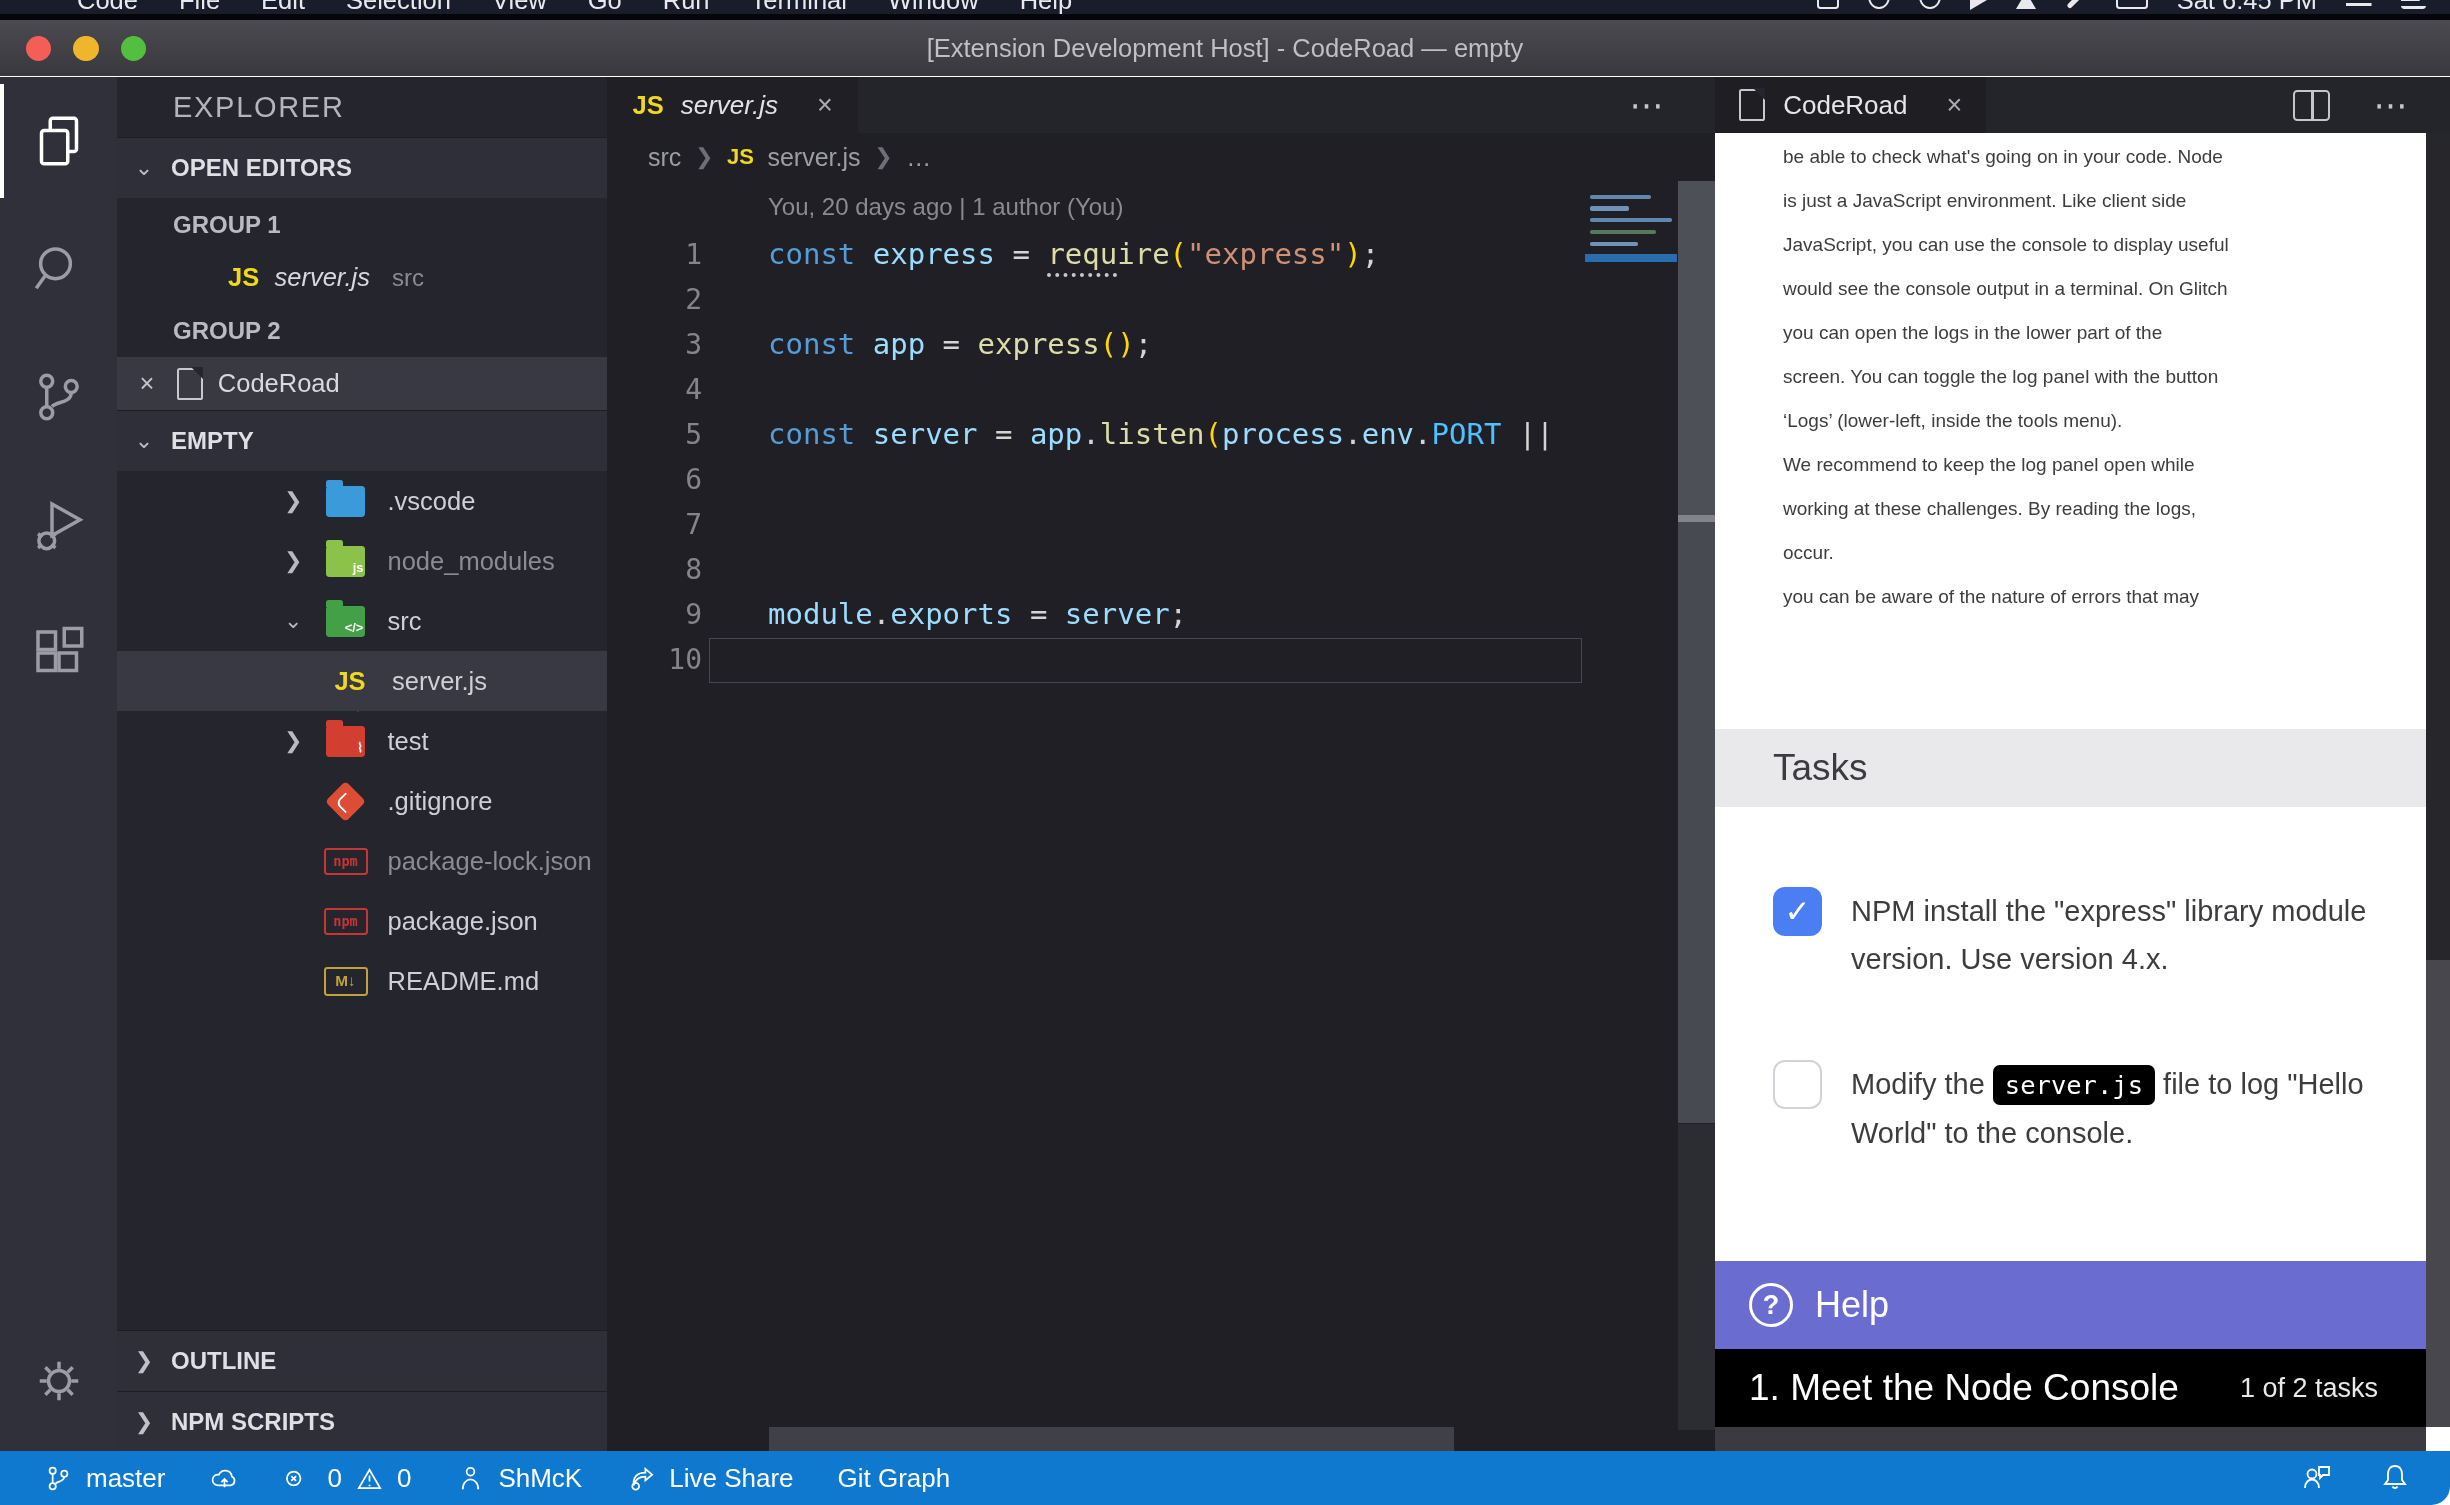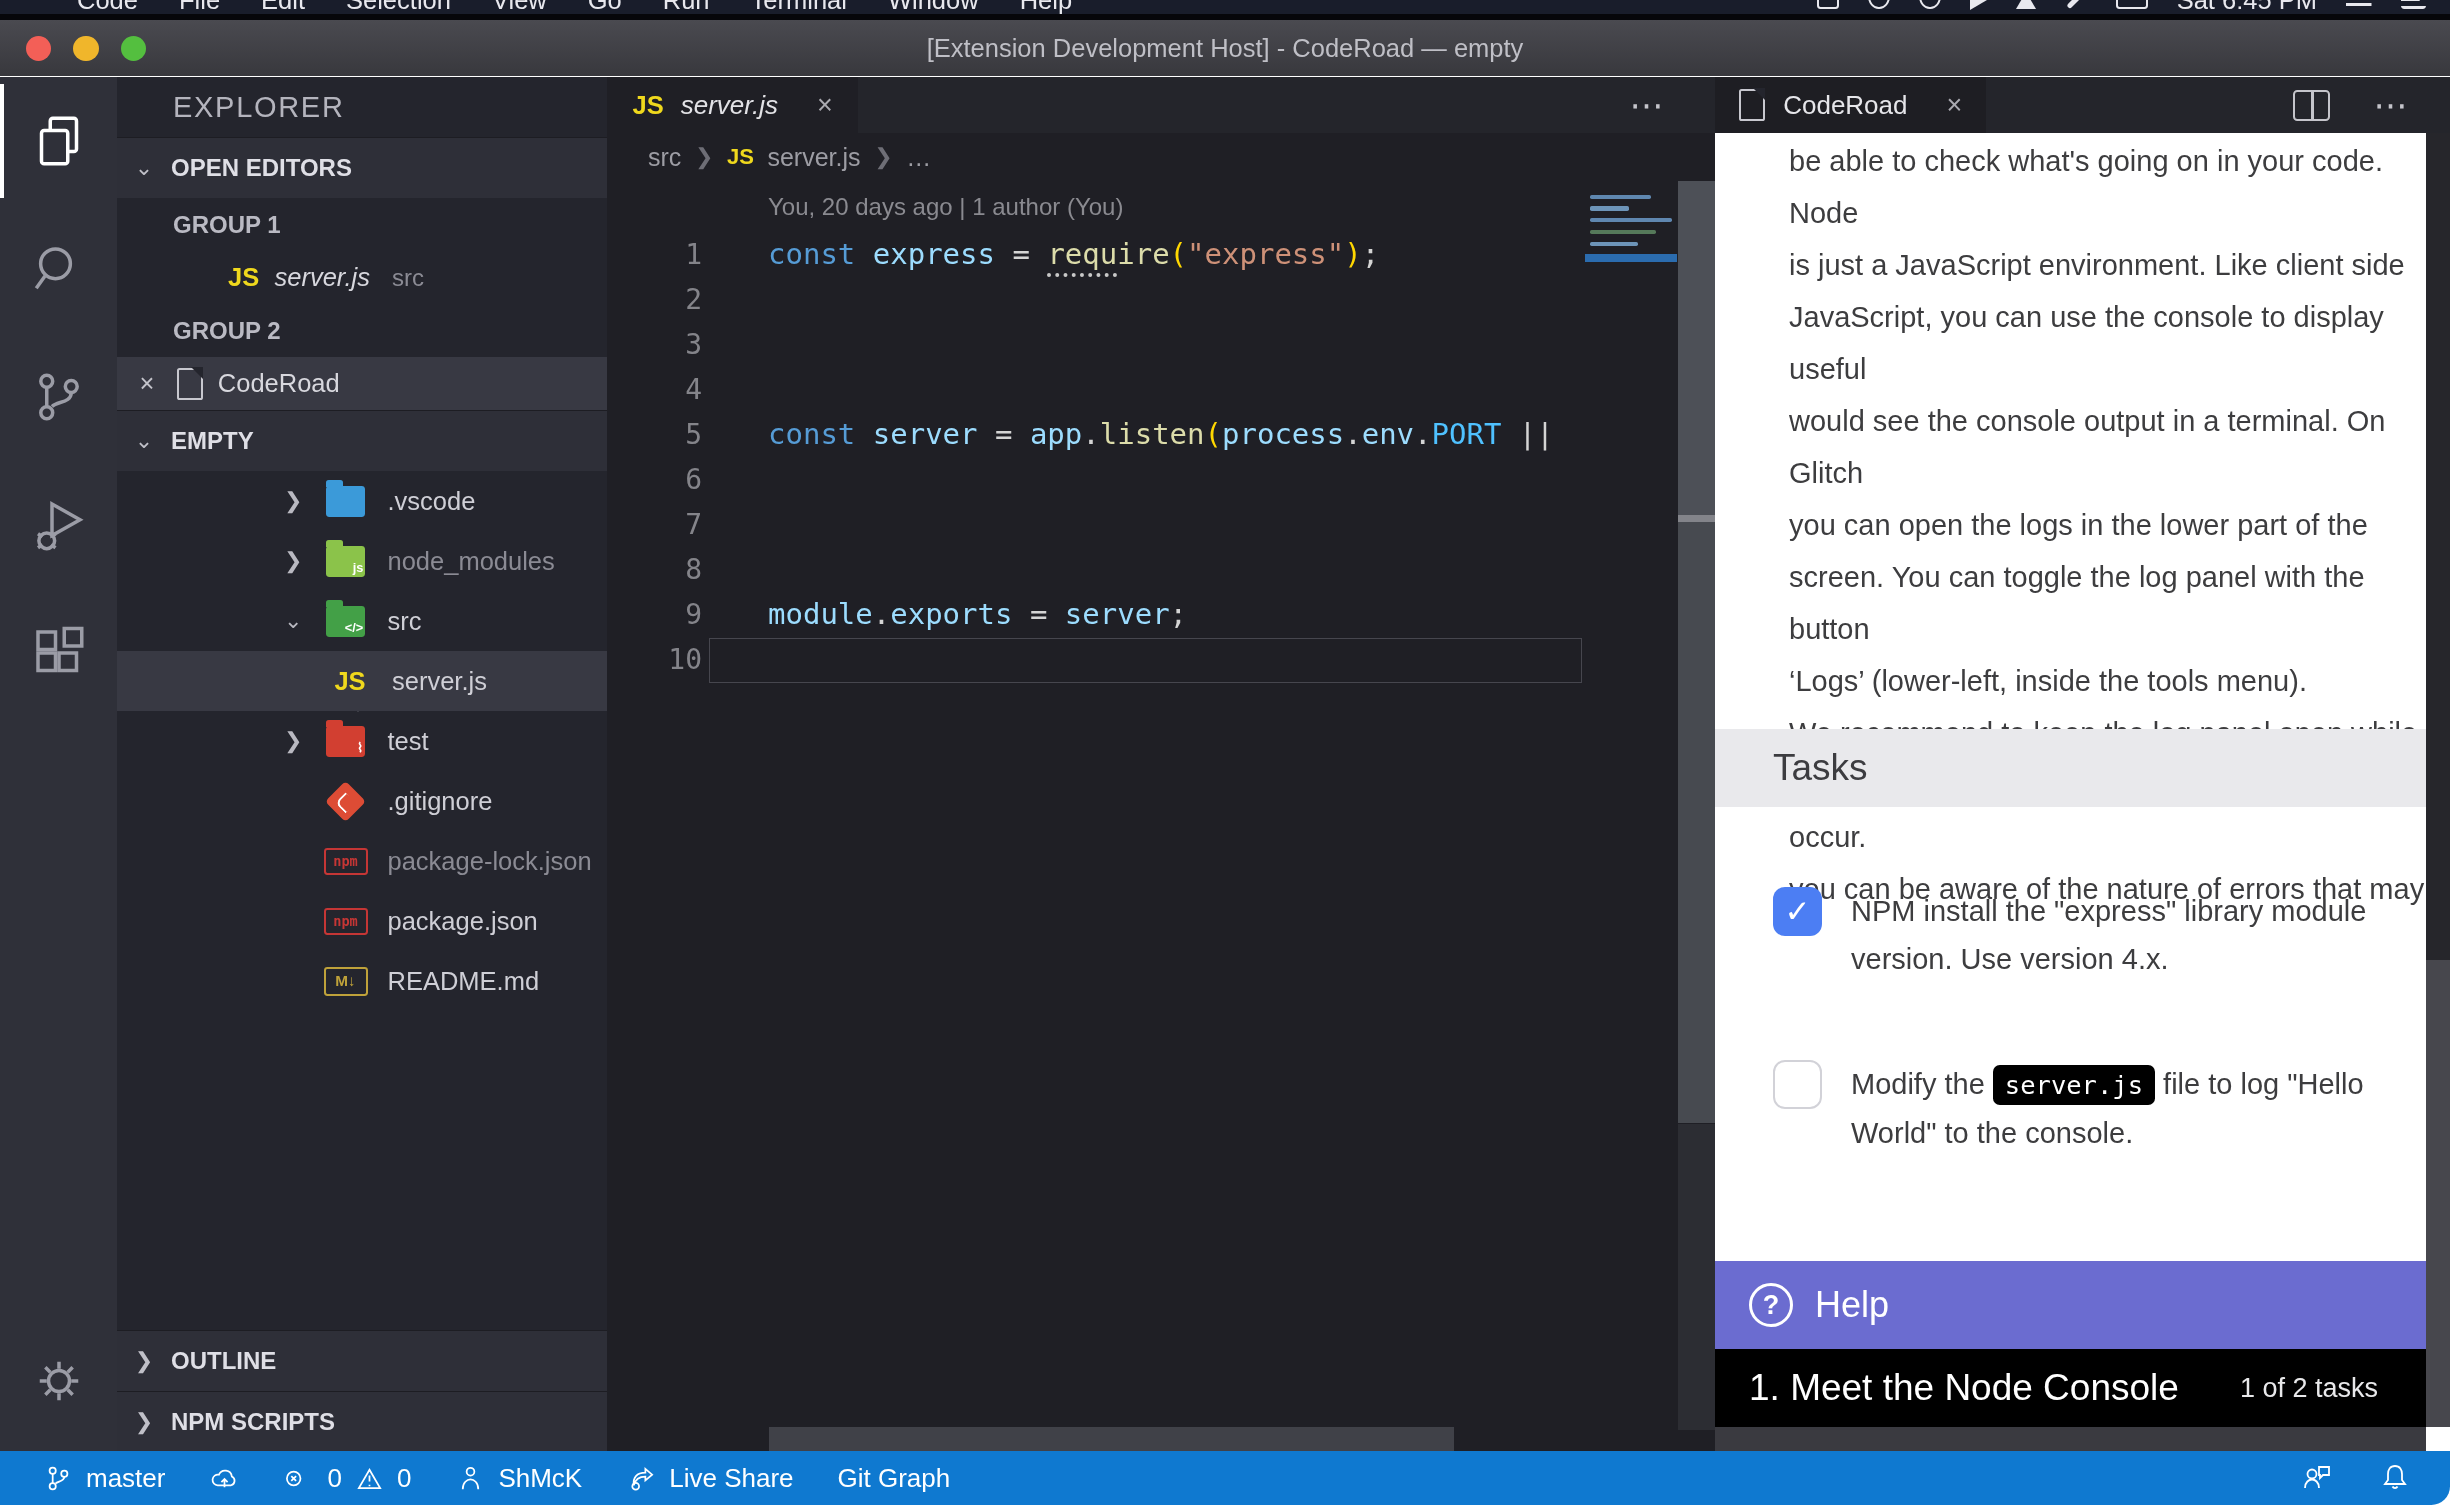--- a/index.html
+++ b/index.html
@@ -117,21 +117,21 @@
   .panel { position:absolute; left:1715px; top:77px; width:735px; height:1375px; background:#24252b; }
   .tabbar2 { position:absolute; left:0; top:0; width:100%; height:56px; background:#24252b; display:flex; align-items:center; }
   .tab2 { height:56px; display:flex; align-items:center; background:#1e1e23; padding:0 24px; gap:18.7px; }
   .tab2 .tlabel { font-size:26px; color:#e6e6ea; }
   .tab2 .tclose { color:#ababb2; font-size:27px; margin-left:20.4px; }
   .panel-actions { position:absolute; right:39px; top:0; height:56px; display:flex; align-items:center; gap:44px; }
   .split-icon { width:37px; height:31px; border:2.6px solid #c5c5cb; border-radius:4.3px; position:relative; }
   .split-icon::after { content:""; position:absolute; left:50%; top:0; width:2.6px; height:100%; background:#c5c5cb; }
   .dots { color:#c5c5cb; font-size:34px; letter-spacing:3.4px; }
   .webview { position:absolute; left:0; top:56px; width:735px; height:1319px; background:#ffffff; overflow:hidden; }
-  .wv-par { position:absolute; left:74px; top:1.7px; width:655px; font-size:29px; line-height:52px; color:#3d3d3f; }
+  .wv-par { position:absolute; left:68px; top:1.7px; width:655px; font-size:19px; line-height:44px; color:#3d3d3f; }
   .tasks-band { position:absolute; left:0; top:596px; width:711px; height:78px; background:#e9e9ec; display:flex; align-items:center; padding-left:58px; }
   .tasks-band .tb-label { font-size:37px; color:#3c3c40; }
   .task { position:absolute; left:58px; display:flex; align-items:flex-start; gap:29px; }
   .task1 { top:754px; } .task2 { top:927px; }
   .checkbox { width:49px; height:49px; border-radius:12px; flex:0 0 auto; }
   .checkbox.checked { background:#4c7ef3; color:#fff; display:flex; align-items:center; justify-content:center; font-size:31px; }
   .checkbox.unchecked { background:#fff; border:2.6px solid #d2d2d8; }
   .task-text { font-size:29px; line-height:48px; color:#3d3d3f; width:596px; }
   .code-chip { background:#000; color:#fff; font-family:"DejaVu Sans Mono",monospace; font-size:25.5px; padding:5.1px 12px; border-radius:6.8px; }
   .help-bar { position:absolute; left:0; top:1128px; width:711px; height:88px; background:#6b6cd0; display:flex; align-items:center; padding-left:34px; gap:22px; }
@@ -364,21 +364,21 @@
       <span class="ic-js" style="font-size:22px;">JS</span>
       <span>server.js</span>
       <span class="bsep">❯</span>
       <span>…</span>
     </div>
     <div class="codearea">
       <div class="codelens">You, 20 days ago | 1 author (You)</div>
       <div class="codelines" id="code-lines">
           <div class="cl-row"><span class="cl-num">1</span><span class="cl-code"><span class="tk-kw">const </span><span class="tk-vr">express </span><span class="tk-op">= </span><span class="tk-fnh">requ</span><span class="tk-fn">ire</span><span class="tk-bk">(</span><span class="tk-st">"express"</span><span class="tk-bk">)</span><span class="tk-op">;</span></span></div>
           <div class="cl-row"><span class="cl-num">2</span><span class="cl-code"></span></div>
-          <div class="cl-row"><span class="cl-num">3</span></div>
+          <div class="cl-row"><span class="cl-num">3</span><span class="cl-code"><span class="tk-kw">const </span><span class="tk-vr">app </span><span class="tk-op">= </span><span class="tk-fn">express</span><span class="tk-bk">()</span><span class="tk-op">;</span></span></div>
           <div class="cl-row"><span class="cl-num">4</span><span class="cl-code"></span></div>
           <div class="cl-row"><span class="cl-num">5</span><span class="cl-code"><span class="tk-kw">const </span><span class="tk-vr">server </span><span class="tk-op">= </span><span class="tk-vr">app</span><span class="tk-op">.</span><span class="tk-fn">listen</span><span class="tk-bk">(</span><span class="tk-vr">process</span><span class="tk-op">.</span><span class="tk-vr">env</span><span class="tk-op">.</span><span class="tk-ct">PORT </span><span class="tk-op">||</span></span></div>
           <div class="cl-row"><span class="cl-num">6</span><span class="cl-code"></span></div>
           <div class="cl-row"><span class="cl-num">7</span></div>
           <div class="cl-row"><span class="cl-num">8</span><span class="cl-code"></span></div>
           <div class="cl-row"><span class="cl-num">9</span><span class="cl-code"><span class="tk-vr">module</span><span class="tk-op">.</span><span class="tk-vr">exports </span><span class="tk-op">= </span><span class="tk-vr">server</span><span class="tk-op">;</span></span></div>
           <div class="cl-row"><span class="cl-num">10</span><span class="cl-code"></span></div>
         </div>
       <div class="curline"></div>
       <div class="minimap">

